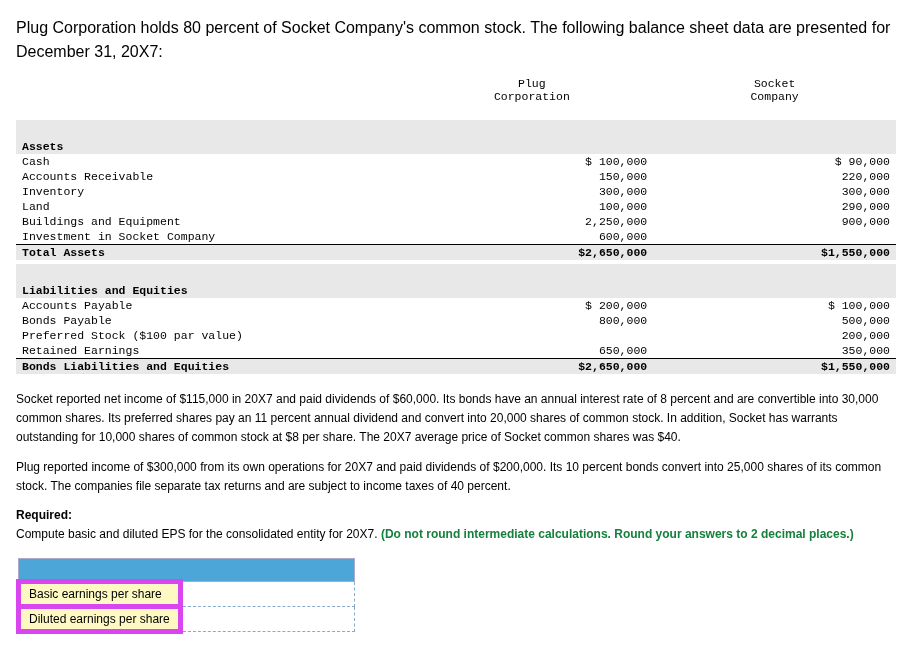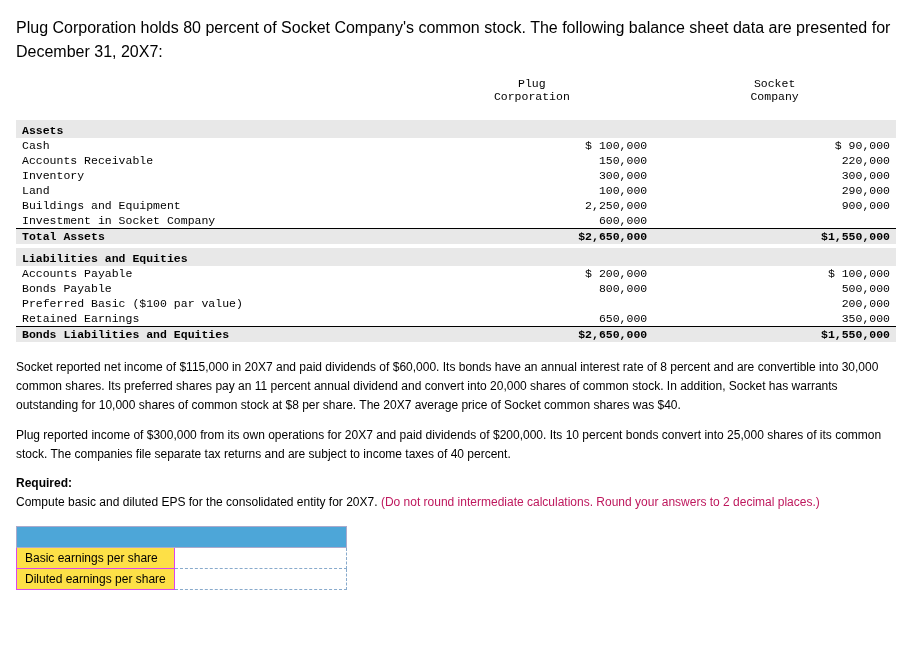--- a/index.html
+++ b/index.html
@@ -40,21 +40,21 @@
       width: 160px;
       text-align: right;
     }
     .balance-table .header-row td {
       text-align: center;
       font-size: 11.5px;
       padding-bottom: 17px;
     }
     .balance-table .section-header td {
       font-weight: bold;
-      padding-top: 4px;
+      padding-top: 20px;
     }
     .balance-table .total-row td {
       font-weight: bold;
       border-top: 1px solid #000;
     }
     .bg-gray {
       background-color: #e8e8e8;
     }
     .narrative {
       font-size: 12px;
@@ -63,39 +63,39 @@
     }
     .required-section {
       font-size: 12px;
       line-height: 1.6;
       margin-bottom: 14px;
     }
     .required-section .required-label {
       font-weight: bold;
     }
     .required-section .bold-red {
-      font-weight: normal;
-      color: #be185d;
+      font-weight: bold;
+      color: #15803d;
     }
     .eps-table-wrapper {
       margin-top: 10px;
     }
     .eps-table {
       border-collapse: collapse;
       font-size: 12px;
       min-width: 260px;
     }
     .eps-table td {
       border: 1px solid #aac;
       padding: 3px 8px;
       min-width: 120px;
     }
     .eps-table .label-col {
-      background-color: #fde047;
-      border: 1px solid #d946ef;
+      background-color: #fef9c3;
+      border: 5px solid #d946ef;
     }
     .eps-table .value-col {
       background-color: #fff;
       border: 1px dashed #88aacc;
       min-width: 100px;
     }
   </style>
 </head>
 <body>
 
@@ -168,21 +168,21 @@
       <td class="col-label">Accounts Payable</td>
       <td class="col-plug">$ 200,000</td>
       <td class="col-socket">$ 100,000</td>
     </tr>
     <tr>
       <td class="col-label">Bonds Payable</td>
       <td class="col-plug">800,000</td>
       <td class="col-socket">500,000</td>
     </tr>
     <tr>
-      <td class="col-label">Preferred Basic ($100 par value)</td>
+      <td class="col-label">Preferred Stock ($100 par value)</td>
       <td class="col-plug"></td>
       <td class="col-socket">200,000</td>
     </tr>
     <tr>
       <td class="col-label">Retained Earnings</td>
       <td class="col-plug">650,000</td>
       <td class="col-socket">350,000</td>
     </tr>
     <tr class="total-row bg-gray">
       <td class="col-label">Bonds Liabilities and Equities</td>

